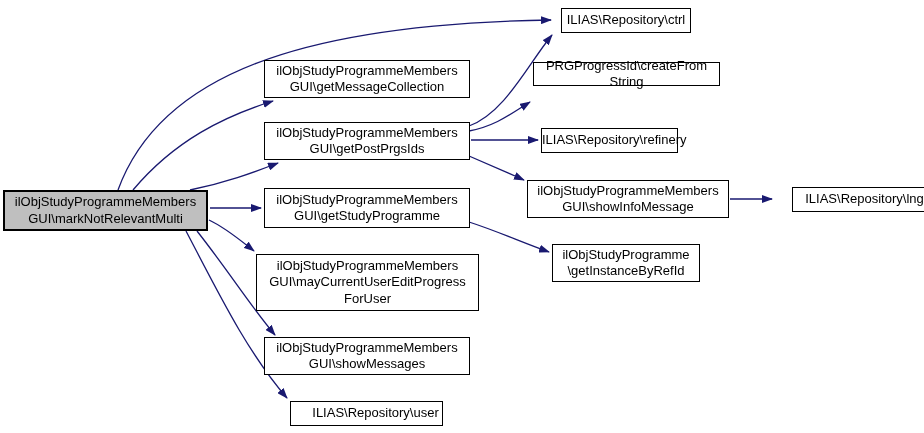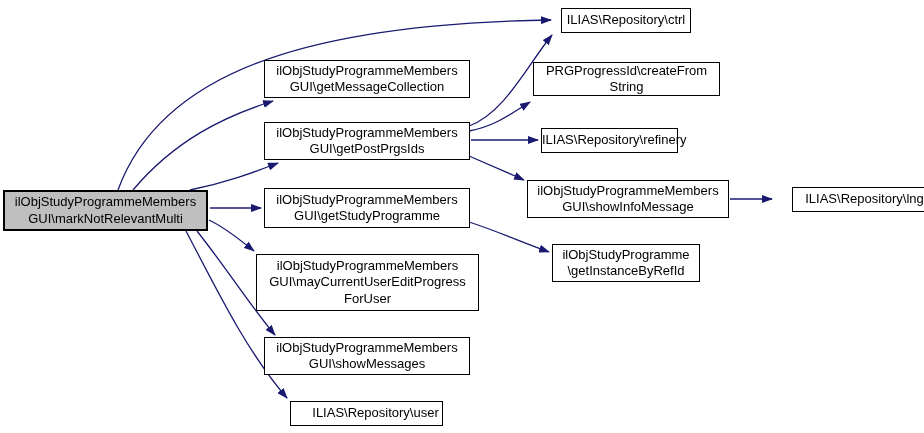--- a/index.html
+++ b/index.html
@@ -101,21 +101,21 @@
   </div>
 
   <div class="node" style="left:290px; top:401px; width:153px; height:25px;padding-left:18px;">
     <span>ILIAS\Repository\user</span>
   </div>
 
   <div class="node" style="left:555px; top:8px; width:130px; height:25px;margin-left:6px;">
     <span>ILIAS\Repository\ctrl</span>
   </div>
 
-  <div class="node" style="left:533px; top:62px; width:187px; height:34px;">
+  <div class="node" style="left:533px; top:62px; width:187px; height:24px;">
     <span>PRGProgressId\createFrom
 String</span>
   </div>
 
   <div class="node" style="left:541px; top:128px; width:137px; height:25px;">
     <span>ILIAS\Repository\refinery</span>
   </div>
 
   <div class="node" style="left:527px; top:180px; width:202px; height:38px;">
     <span>ilObjStudyProgrammeMembers

